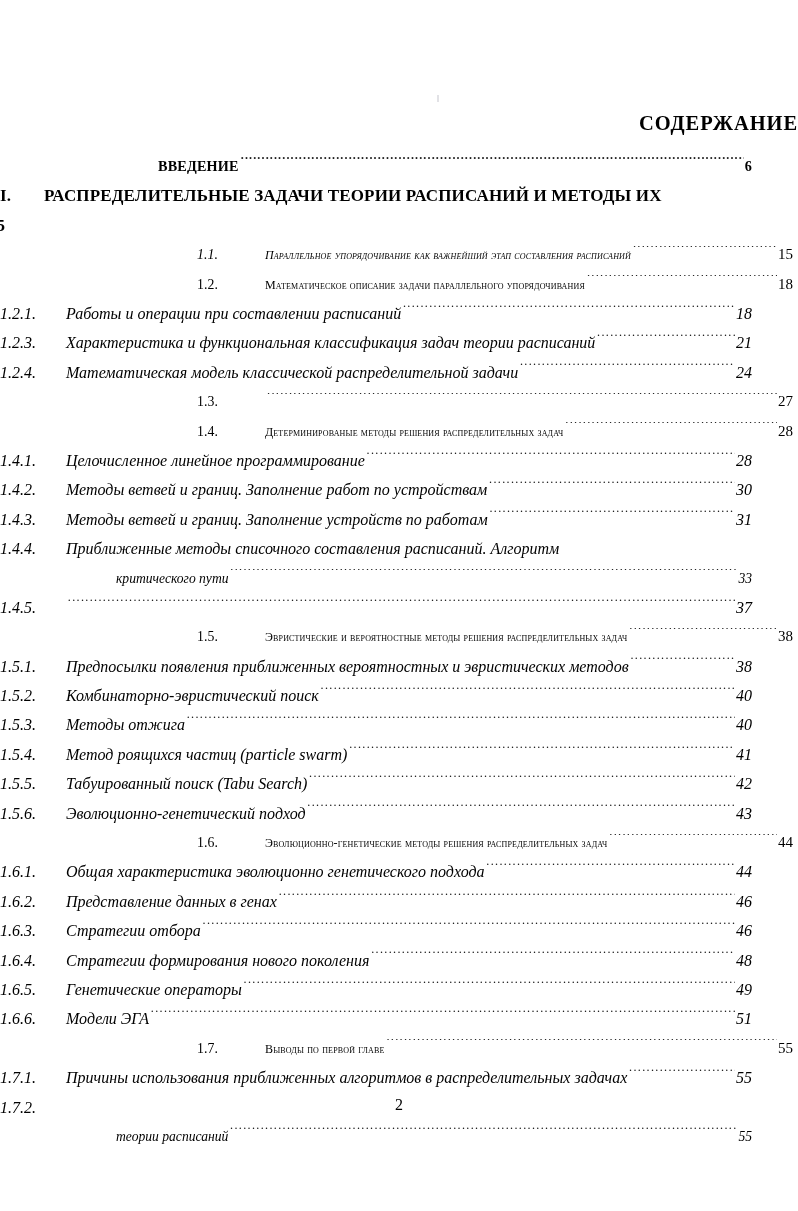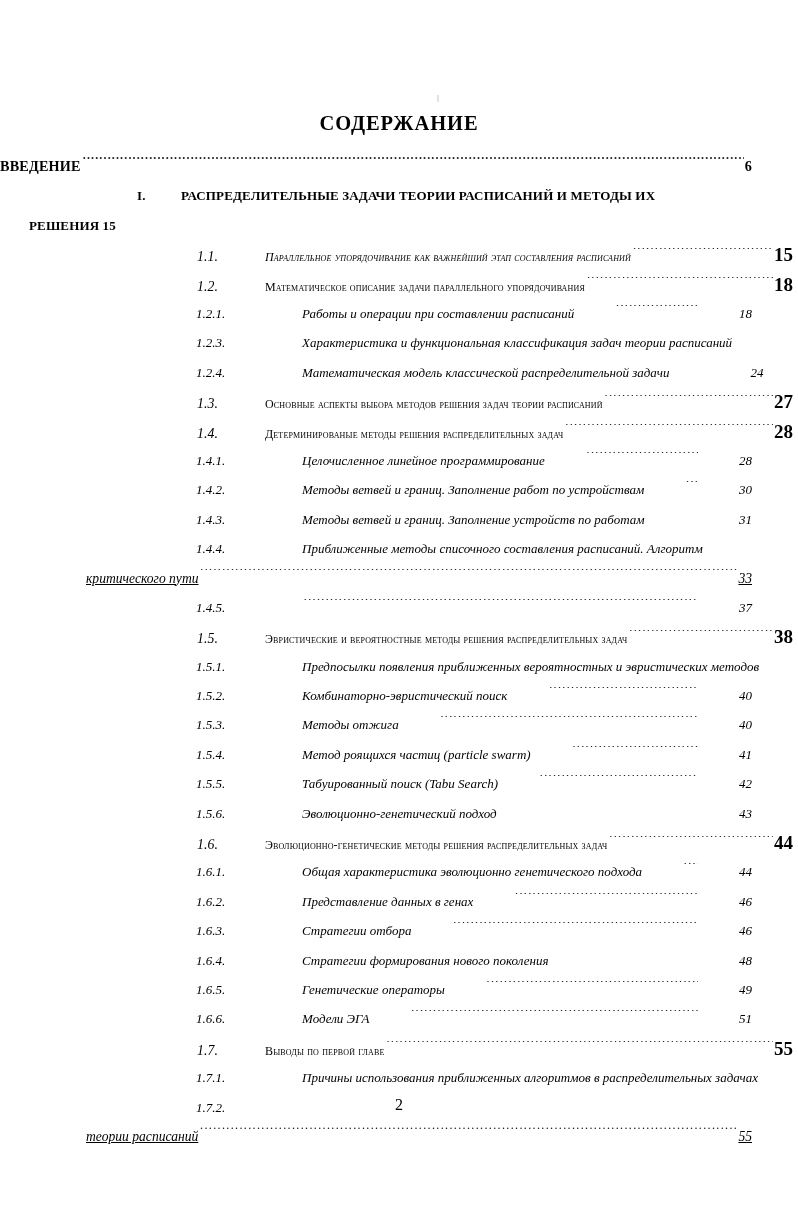--- a/index.html
+++ b/index.html
@@ -25,21 +25,21 @@
     height: 1211px;
     background: #ffffff;
   }
 
   
   .doc-title {
     position: absolute;
     left: 0;
     top: 112px;
     width: 798px;
-    text-align: center;
+    text-align: right;
     font-size: 20.5px;
     font-weight: bold;
     letter-spacing: 0.9px;
     font-family: "Liberation Serif", "DejaVu Serif", serif;
   }
 
   
   .toc {
     position: absolute;
     left: 0;
@@ -88,41 +88,40 @@
   }
   .pg {
     flex: 0 0 auto;
     white-space: nowrap;
     text-align: right;
     padding-left: 1px;
   }
 
   
   .lvl0 {
+    padding-left: 158px;
     padding-right: 46px;
     font-size: 14.2px;
     font-weight: bold;
     letter-spacing: 0.2px;
   }
   .lvl0 .pg { font-weight: bold; font-size: 14.2px; }
   .lvl0 .leader::before { letter-spacing: 1.15px; font-size: 12px; }
 
   
   .chapter {
     position: relative;
-    padding-left: 108px;
     padding-right: 46px;
-    font-size: 13px;
+    font-size: 17px;
     font-weight: bold;
     letter-spacing: 0.15px;
     line-height: 29.4px;
     white-space: normal;
     height: auto;
     display: block;
-    margin-left: 29px;
   }
   .chapter .ch-num {
     display: inline-block;
     width: 44px;
   }
   .chapter .ch-cont {
     display: block;
     margin-left: -108px;
     padding-left: 0;
   }
@@ -132,55 +131,51 @@
     padding-left: 170px;
     padding-right: 32px;
     font-size: 13.4px;
     letter-spacing: 0.05px;
     margin-left: 27px;
   }
   .lvl1 .num {
     width: 68px;
     flex: 0 0 68px;
     font-size: 13.8px;
-    font-style: italic;
   }
   .lvl1 .title-txt {
     font-variant: small-caps;
     font-size: 12px;
     letter-spacing: 0.15px;
   }
-  .lvl1 .pg { font-size: 19px; font-weight: bold; }
+  .lvl1 .pg { font-size: 15px; }
 
   
   .lvl1.ital .num { font-style: italic; }
   .lvl1.ital .title-txt { font-style: italic; }
   .lvl1.ital .pg { font-style: normal; }
 
   
   .lvl2 {
-    padding-left: 196px;
     padding-right: 46px;
-    font-size: 13px;
+    font-size: 16px;
     font-style: italic;
-    gap: 40px;
   }
   .lvl2 .num {
     width: 66px;
     flex: 0 0 66px;
   }
   .lvl2 .pg { font-style: italic; }
 
   
   .wrap-line {
-    padding-left: 86px;
+    padding-left: 116px;
     padding-right: 46px;
     font-size: 13.6px;
     font-style: italic;
-    text-decoration: underline;
   }
   .wrap-line .pg { font-style: italic; }
 
   
   .noleader .leader::before { content: ""; }
 
   
   .folio {
     position: absolute;
     left: 0;
@@ -250,21 +245,20 @@
           <span class="pg">21</span>
         </div>
         <div class="toc-entry lvl2">
           <span class="num">1.2.4.</span>
           <span class="title-txt">Математическая модель классической распределительной задачи</span>
           <span class="leader"></span>
           <span class="pg">24</span>
         </div>
         <div class="toc-entry lvl1">
           <span class="num">1.3.</span>
-          <span class="title-txt">Основные аспекты выбора методов решения задач теории расписаний</span>
           <span class="leader"></span>
           <span class="pg">27</span>
         </div>
         <div class="toc-entry lvl1">
           <span class="num">1.4.</span>
           <span class="title-txt">Детерминированые методы решения распределительных задач</span>
           <span class="leader"></span>
           <span class="pg">28</span>
         </div>
         <div class="toc-entry lvl2">

